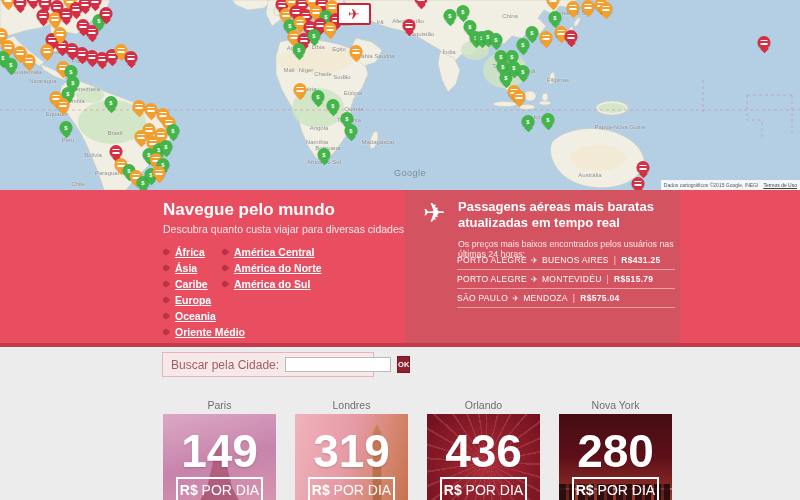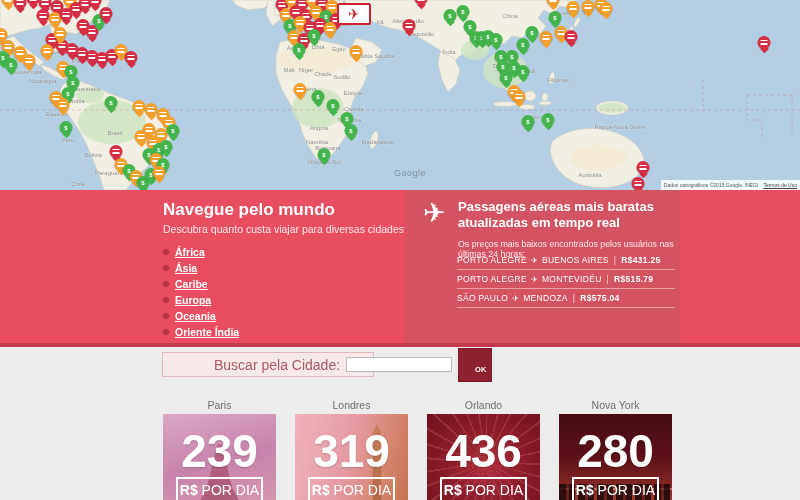--- a/index.html
+++ b/index.html
@@ -53,24 +53,24 @@
   .deal-row .pl{font-size:8px;margin:0 4px;}
   .deal-row .sep{margin:0 5px;opacity:.75;}
   .deal-row .pr{font-weight:bold;}
   .deal-btn{position:absolute;left:52px;top:118px;background:#fff;color:#c9485a;border:none;border-radius:2px;
             padding:7px 13px;font-size:8px;font-weight:bold;letter-spacing:.5px;cursor:pointer;
             font-family:"Liberation Sans",sans-serif;}
 
   
   .searchbar{position:absolute;left:162px;top:352px;width:212px;height:25px;background:#f7e9e9;
              border:1px solid #e2b6bb;display:flex;align-items:center;gap:6px;padding-left:8px;box-sizing:border-box;}
-  .searchbar label{font-size:14px;color:#a65b63;white-space:nowrap;margin-left:43px;}
+  .searchbar label{font-size:12px;color:#a65b63;white-space:nowrap;}
   .searchbar input{width:106px;height:15px;border:1px solid #b9b9b9;background:#fff;font-size:10px;padding:0 3px;box-sizing:border-box;}
   .searchbar button{width:24px;height:17px;background:#8e2130;border:1px solid #7a1826;color:#fff;
-                    font-size:7.5px;font-weight:bold;cursor:pointer;font-family:"Liberation Sans",sans-serif;padding:16px;}
+                    font-size:7.5px;font-weight:bold;cursor:pointer;font-family:"Liberation Sans",sans-serif;padding:0;}
 
   
   .pop-title{position:absolute;left:0;top:371px;width:800px;text-align:center;margin:0;
              font-size:15px;font-weight:bold;color:#616161;}
   .card-label{position:absolute;width:113px;text-align:center;top:399px;font-size:10.5px;color:#6e6e6e;}
   .dest-card{position:absolute;top:414px;width:113px;height:110px;overflow:hidden;cursor:pointer;
              display:flex;flex-direction:column;align-items:center;justify-content:flex-start;}
   .dest-card .num{position:relative;z-index:2;margin-top:14px;color:#fff;font-size:46px;font-weight:bold;
                   line-height:1;text-shadow:0 1px 2px rgba(0,0,0,.18);}
   .dest-card .badge{position:relative;z-index:2;margin-top:3px;border:2px solid #fff;color:#fff;
@@ -602,21 +602,35 @@
         <li>
           <span class="mini-pin"></span>
           <a>Europa</a>
         </li>
         <li>
           <span class="mini-pin"></span>
           <a>Oceania</a>
         </li>
         <li>
           <span class="mini-pin"></span>
-          <a>Oriente Índia</a>
+          <a>Oriente Médio</a>
+        </li>
+      </ul>
+    <ul class="navcol c2">
+        <li>
+          <span class="mini-pin"></span>
+          <a>América Central</a>
+        </li>
+        <li>
+          <span class="mini-pin"></span>
+          <a>América do Norte</a>
+        </li>
+        <li>
+          <span class="mini-pin"></span>
+          <a>América do Sul</a>
         </li>
       </ul>
 
     <div class="red-dark">
       <span class="deal-plane">✈</span>
       <h3 class="deal-title">
         <span>Passagens aéreas mais baratas</span><br>
         <span>atualizadas em tempo real</span>
       </h3>
       <div class="deal-sub">Os preços mais baixos encontrados pelos usuários nas últimas 24 horas:</div>
@@ -648,21 +662,21 @@
 
   <div class="searchbar">
     <label>Buscar pela Cidade:</label>
     <input type="text" value="" style="">
     <button>OK</button>
   </div>
 
   <div>
       <div class="card-label" style="left: 163px;">Paris</div>
       <div class="dest-card c-paris" style="left: 163px;">
-        <div class="num">239</div>
+        <div class="num">149</div>
         <div class="badge"><b>R$</b> POR DIA</div>
       </div>
       <div class="card-label" style="left: 295px;">Londres</div>
       <div class="dest-card c-londres" style="left: 295px;">
         <div class="num">319</div>
         <div class="badge"><b>R$</b> POR DIA</div>
       </div>
       <div class="card-label" style="left: 427px;">Orlando</div>
       <div class="dest-card c-orlando" style="left: 427px;">
         <div class="num">436</div>

